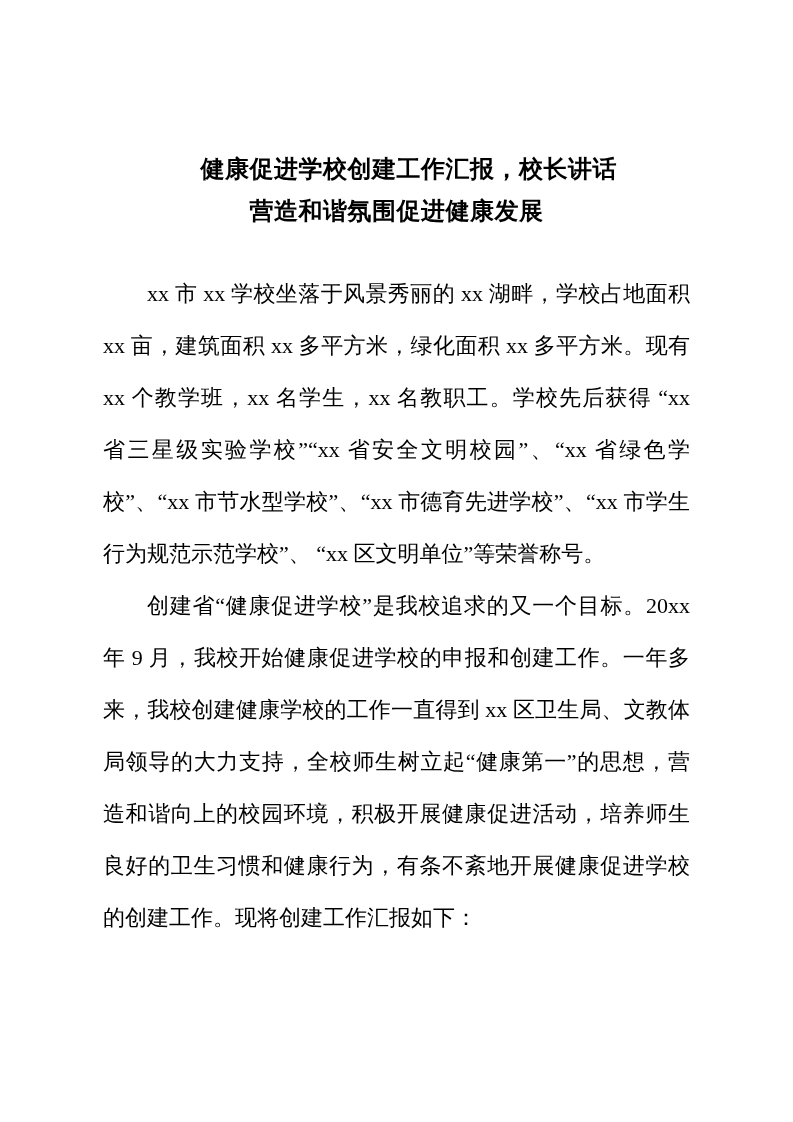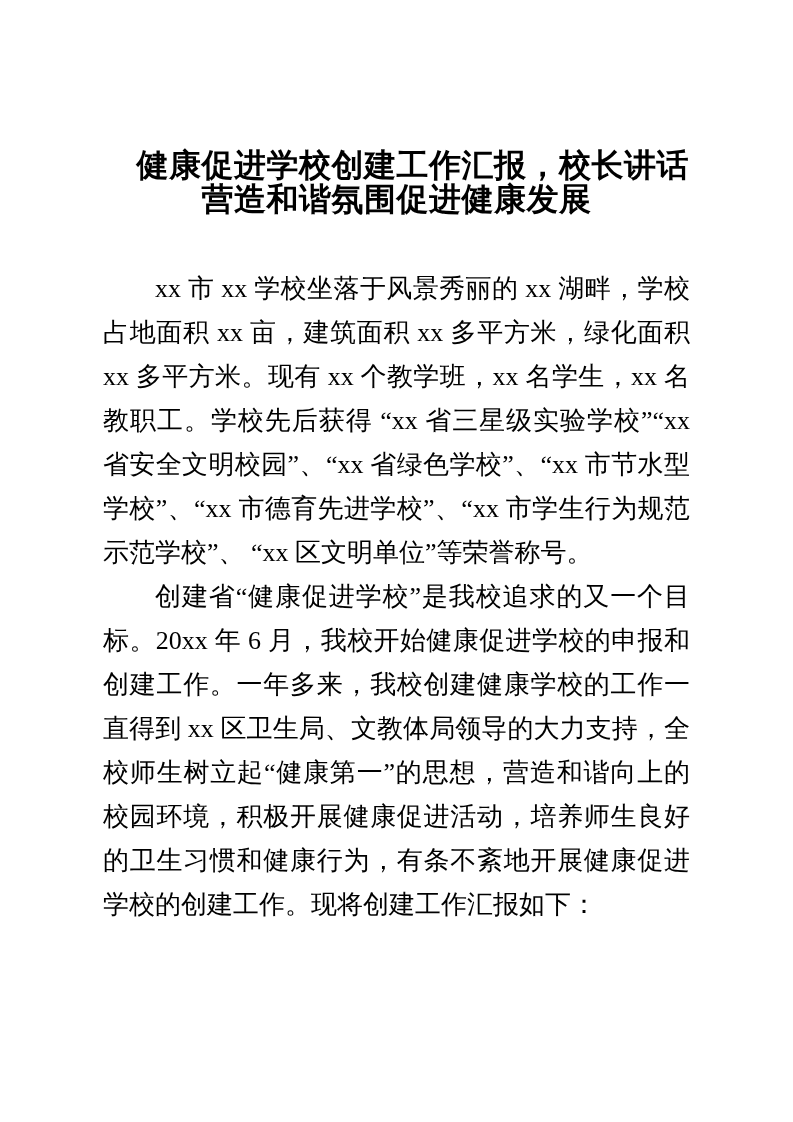--- a/index.html
+++ b/index.html
@@ -13,31 +13,31 @@
     height: 1122px;
     background: #ffffff;
     overflow: hidden;
     color: #000000;
     font-family: "Liberation Serif", "DejaVu Serif", serif;
   }
   .content {
     padding: 148px 103px 0 103px;
   }
   .doc-title {
-    font-size: 32px;
-    line-height: 34px;
+    font-size: 24px;
+    line-height: 42px;
     font-weight: bold;
     text-align: center;
     white-space: pre-line;
     letter-spacing: 0.5px;
   }
   .doc-body {
-    margin-top: 51px;
-    font-size: 26px;
-    line-height: 44px;
+    margin-top: 36px;
+    font-size: 22px;
+    line-height: 52px;
     text-align: justify;
     text-justify: inter-ideograph;
   }
   .doc-body p {
     margin: 0;
     padding: 0;
     text-indent: 2em;
   }
   .doc-body p.heading {
     font-weight: bold;
@@ -45,16 +45,16 @@
 </style>
 </head>
 <body>
 
 <div class="page">
   <div class="content">
     <div class="doc-title">　健康促进学校创建工作汇报，校长讲话
 营造和谐氛围促进健康发展</div>
     <div class="doc-body">
       <p class="body">xx 市 xx 学校坐落于风景秀丽的 xx 湖畔，学校占地面积 xx 亩，建筑面积 xx 多平方米，绿化面积 xx 多平方米。现有 xx 个教学班，xx 名学生，xx 名教职工。学校先后获得 “xx 省三星级实验学校”“xx 省安全文明校园”、“xx 省绿色学校”、“xx 市节水型学校”、“xx 市德育先进学校”、“xx 市学生行为规范示范学校”、 “xx 区文明单位”等荣誉称号。</p>
-      <p class="body">创建省“健康促进学校”是我校追求的又一个目标。20xx 年 6 月，我校开始健康促进学校的申报和创建工作。一年多来，我校创建健康学校的工作一直得到 xx 区卫生局、文教体局领导的大力支持，全校师生树立起“健康第一”的思想，营造和谐向上的校园环境，积极开展健康促进活动，培养师生良好的卫生习惯和健康行为，有条不紊地开展健康促进学校的创建工作。现将创建工作汇报如下：</p>
+      <p class="body">创建省“健康促进学校”是我校追求的又一个目标。20xx 年 9 月，我校开始健康促进学校的申报和创建工作。一年多来，我校创建健康学校的工作一直得到 xx 区卫生局、文教体局领导的大力支持，全校师生树立起“健康第一”的思想，营造和谐向上的校园环境，积极开展健康促进活动，培养师生良好的卫生习惯和健康行为，有条不紊地开展健康促进学校的创建工作。现将创建工作汇报如下：</p>
     </div>
   </div>
 </div>
 
 </body></html>

